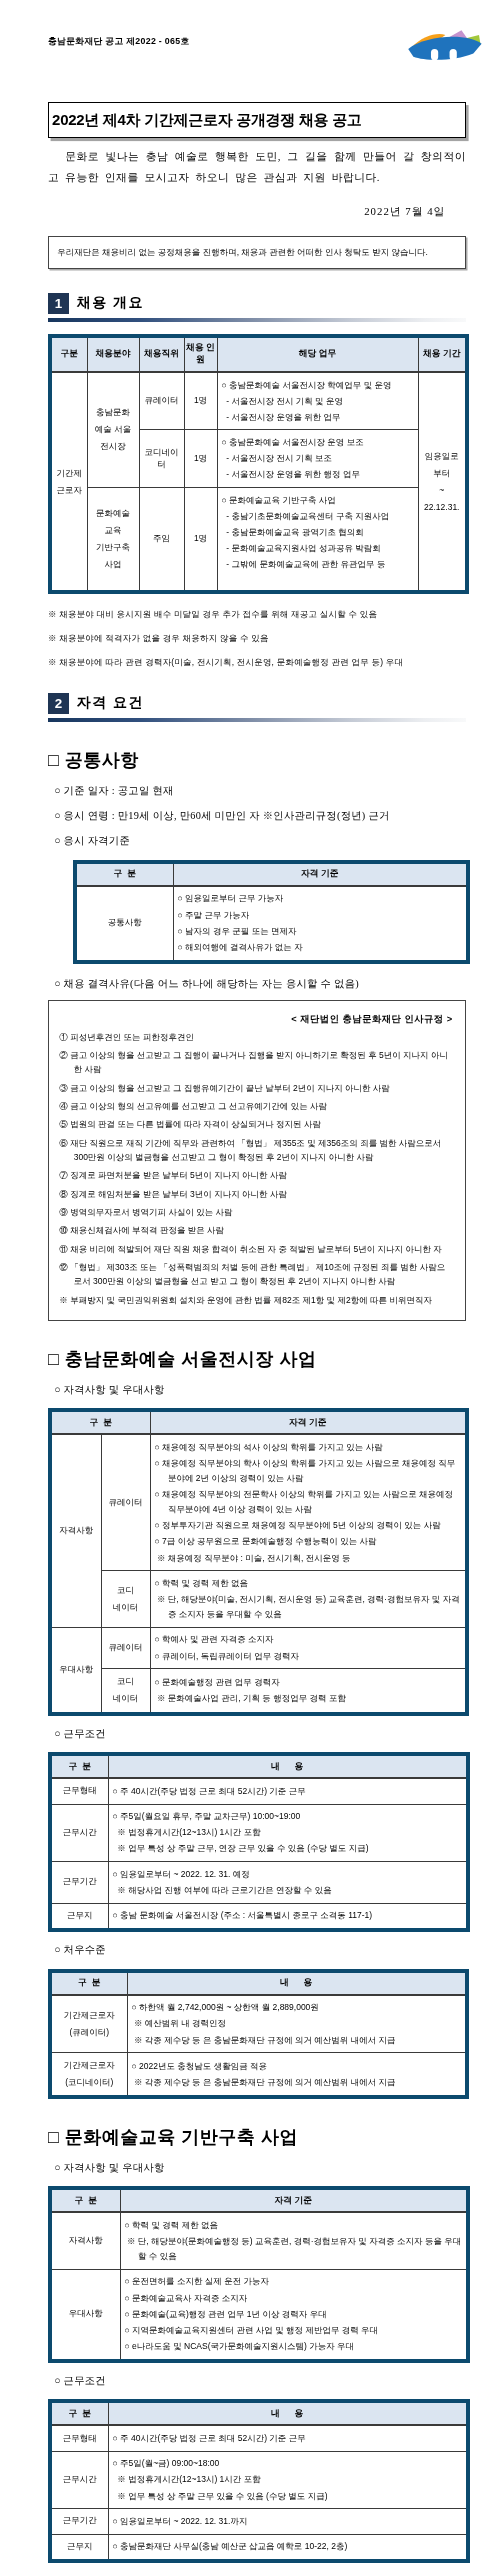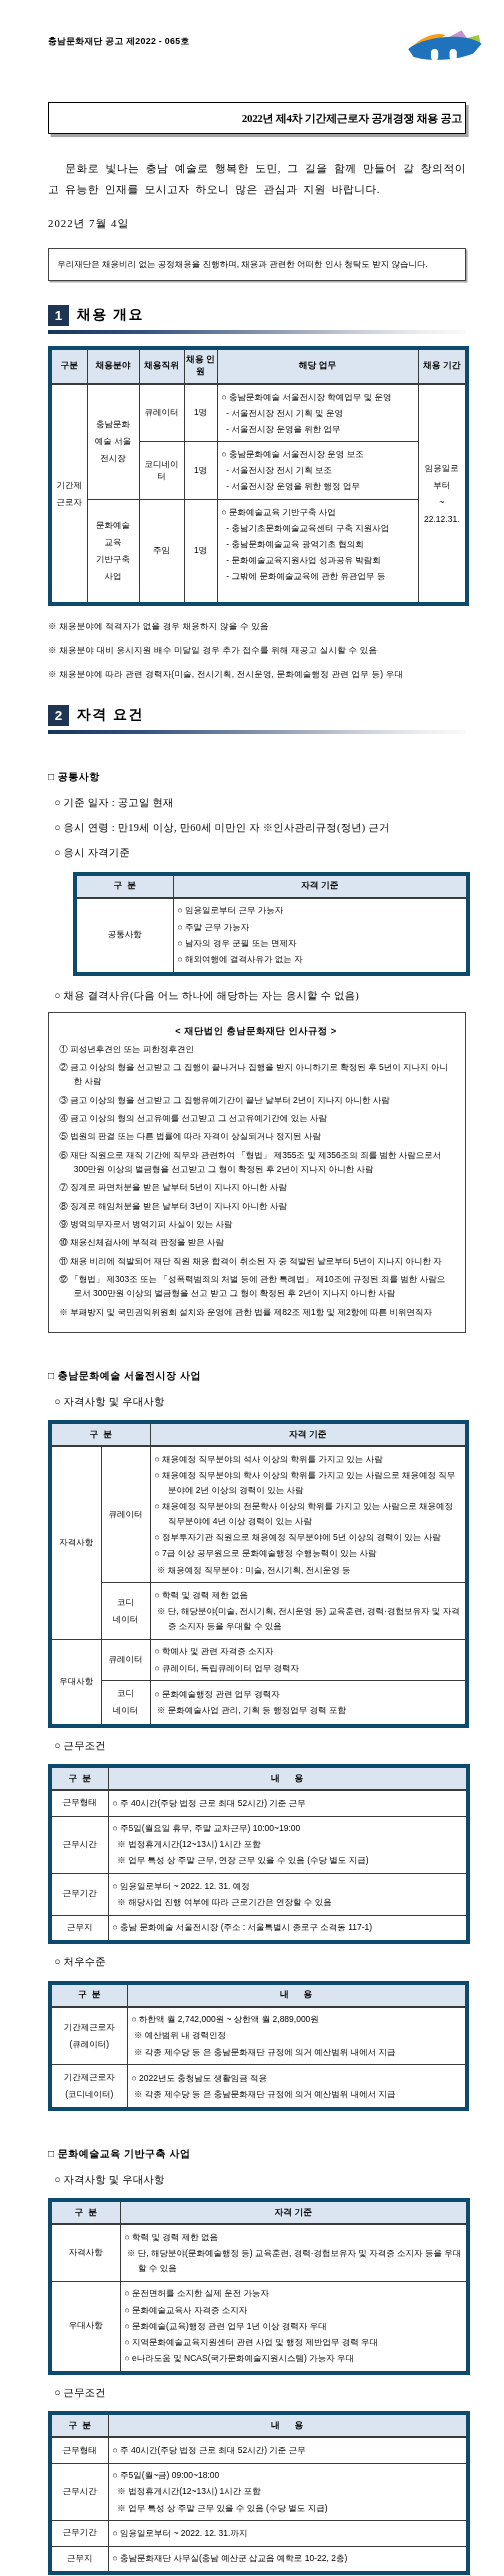--- a/index.html
+++ b/index.html
@@ -6,28 +6,28 @@
   html, body { background: #ffffff; }
   body { font-family: "Liberation Sans", sans-serif; color: #000; }
   .page { width: 505px; height: 2856px; background: #fff; position: relative; overflow: hidden; margin: 0 auto; }
   .content { padding: 29px 39px 0 48px; position: relative; }
 
   .top-row { position: relative; height: 49px; }
   .notice-no { font-size: 8.8px; font-weight: bold; letter-spacing: 0.3px; padding-top: 7.2px; }
   .logo { position: absolute; right: -28px; top: -3.1px; width: 93px; height: 52px; }
 
   .title-box { border: 1.3px solid #000; box-shadow: 2.6px 3.1px 0 rgba(90,90,90,0.55); background: #fff;
-    text-align: right; font-size: 11px; font-weight: bold; letter-spacing: -0.3px;
-    padding: 7.7px 3.1px; margin-top: 24px; font-family: Liberation Serif, serif; }
+    text-align: left; font-size: 15px; font-weight: bold; letter-spacing: -0.3px;
+    padding: 7.7px 3.1px; margin-top: 24px; }
 
   .intro { font-family: "Liberation Serif", serif; font-size: 10.8px; line-height: 1.9; letter-spacing: 0.5px;
-    word-spacing: 2.6px; text-align: justify; text-indent: 1.6em; margin-top: 24px; }
+    word-spacing: 2.6px; text-align: justify; text-indent: 1.6em; margin-top: 8px; }
 
   .date-line { font-family: "Liberation Serif", serif; font-size: 10.8px; letter-spacing: 1px;
-    text-align: left; margin-top: 17.5px; padding-right: 20.6px; }
+    text-align: right; margin-top: 17.5px; padding-right: 20.6px; }
   .signer-line { font-family: "Liberation Serif", serif; font-size: 11.3px; letter-spacing: 1.5px;
     text-align: right; margin-top: 8.2px; padding-right: 5.2px; }
 
   .fair-box { border: 0.6px solid #444; box-shadow: 1.5px 1.5px 0 #aaa; margin-top: 17.5px;
     padding: 6.7px 8.2px; font-size: 8.5px; font-weight: normal; line-height: 2.0; }
   .fair-box .fl2 { white-space: pre-wrap; padding-left: 12.4px; text-indent: -12.4px; }
 
   .section-head { display: flex; align-items: center; gap: 7.7px; margin-top: 24px; }
   .badge { width: 21px; height: 21px; background: #1f3554; color: #fff; font-size: 13.4px; font-weight: bold;
     display: flex; align-items: center; justify-content: center; flex: 0 0 auto; }
@@ -44,28 +44,28 @@
   .stack div { line-height: 2.0; text-align: center; }
   .line { white-space: pre-wrap; line-height: 1.78; padding: 0.5px 0; }
   .hang { padding-left: 13.4px; text-indent: -13.4px; }
   td.tasks { padding: 5.2px 3.1px 5.2px 6.2px; }
   tr.last-row td.tasks { padding-bottom: 17.5px; }
 
   .notes { margin-top: 13.4px; }
   .note-item { white-space: pre-wrap; font-size: 8.5px; line-height: 1.55; margin-bottom: 10.8px;
     padding-left: 12.4px; text-indent: -12.4px; letter-spacing: 0.2px; }
 
-  .box-heading { font-size: 10px; font-weight: bold; letter-spacing: 0.5px; margin-top: 36px; }
+  .box-heading { font-size: 18px; font-weight: bold; letter-spacing: 0.5px; margin-top: 26px; }
   .s-bullet { font-family: "Liberation Serif", serif; font-size: 10.3px; letter-spacing: 0.3px;
     margin: 11.3px 0 0 6.2px; }
 
   table.qtbl { width: 393px; margin-left: 25px; }
   .disq-heading { font-family: "Liberation Serif", serif; font-size: 10.3px; margin: 13.4px 0 0 6.2px; letter-spacing: 0.3px; }
   .disq-box { border: 0.6px solid #444; margin-top: 9.3px; padding: 11.3px 12.4px 9.3px 10.3px; }
-  .disq-title { text-align: center; font-size: 9.3px; font-weight: bold; letter-spacing: 0.5px; margin-bottom: 3px; }
+  .disq-title { text-align: right; font-size: 9.3px; font-weight: bold; letter-spacing: 0.5px; margin-bottom: 3px; }
   .ditem { white-space: pre-wrap; font-size: 8.5px; line-height: 1.68; margin: 4.1px 0; padding-left: 14.4px; text-indent: -14.4px; }
 </style>
 </head>
 <body>
 
 <div class="page">
   <div class="content">
 
     <div class="top-row">
       <div class="notice-no">충남문화재단 공고 제2022 - 065호</div>
@@ -172,22 +172,22 @@
             <div class="line">  - 충남기초문화예술교육센터 구축 지원사업</div>
             <div class="line">  - 충남문화예술교육 광역기초 협의회</div>
             <div class="line">  - 문화예술교육지원사업 성과공유 박람회</div>
             <div class="line">  - 그밖에 문화예술교육에 관한 유관업무 등</div>
           </td>
         </tr>
       </tbody>
     </table>
 
     <div class="notes">
+      <div class="note-item">※ 채용분야 대비 응시지원 배수 미달일 경우 추가 접수를 위해 재공고 실시할 수 있음</div>
       <div class="note-item">※ 채용분야에 적격자가 없을 경우 채용하지 않을 수 있음</div>
-      <div class="note-item">※ 채용분야 대비 응시지원 배수 미달일 경우 추가 접수를 위해 재공고 실시할 수 있음</div>
       <div class="note-item">※ 채용분야에 따라 관련 경력자(미술, 전시기획, 전시운영, 문화예술행정 관련 업무 등) 우대</div>
     </div>
 
     <div class="section-head">
       <div class="badge">2</div>
       <div class="section-title">자격 요건</div>
     </div>
     <div class="grad-bar"></div>
 
     <div class="box-heading">□ 공통사항</div>

